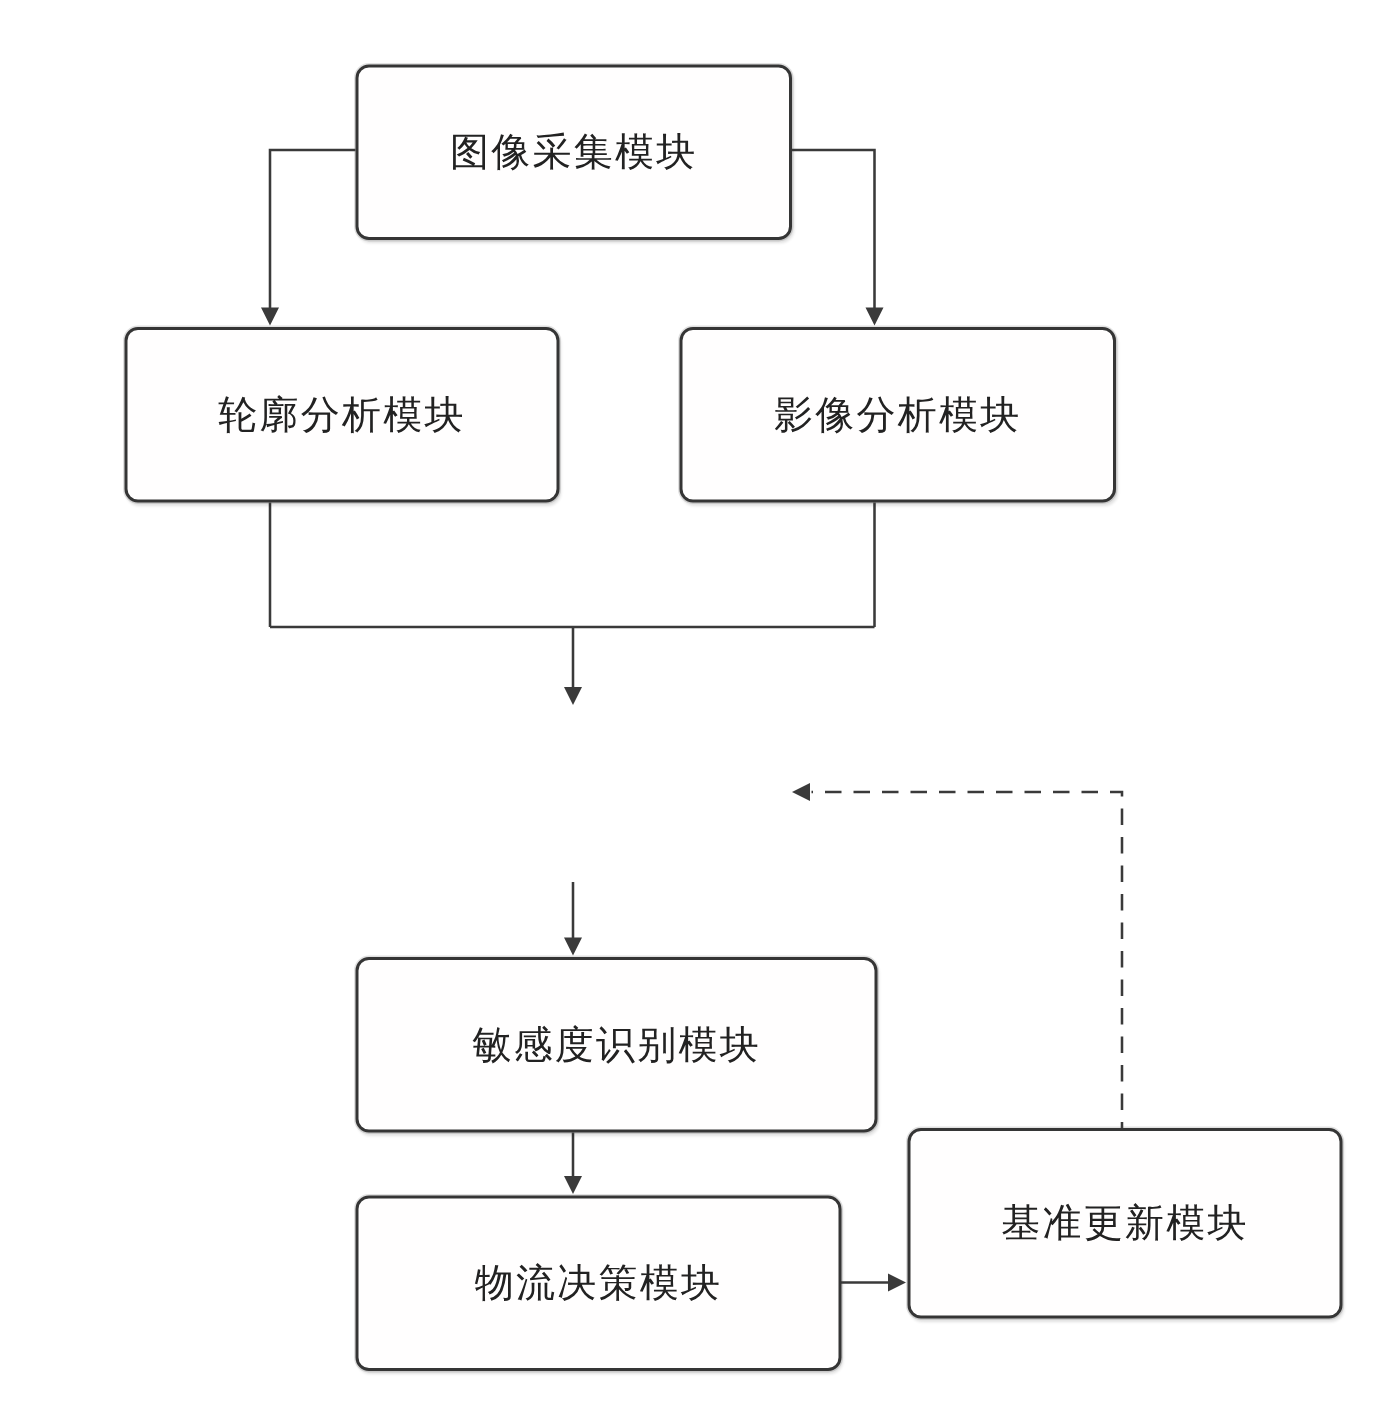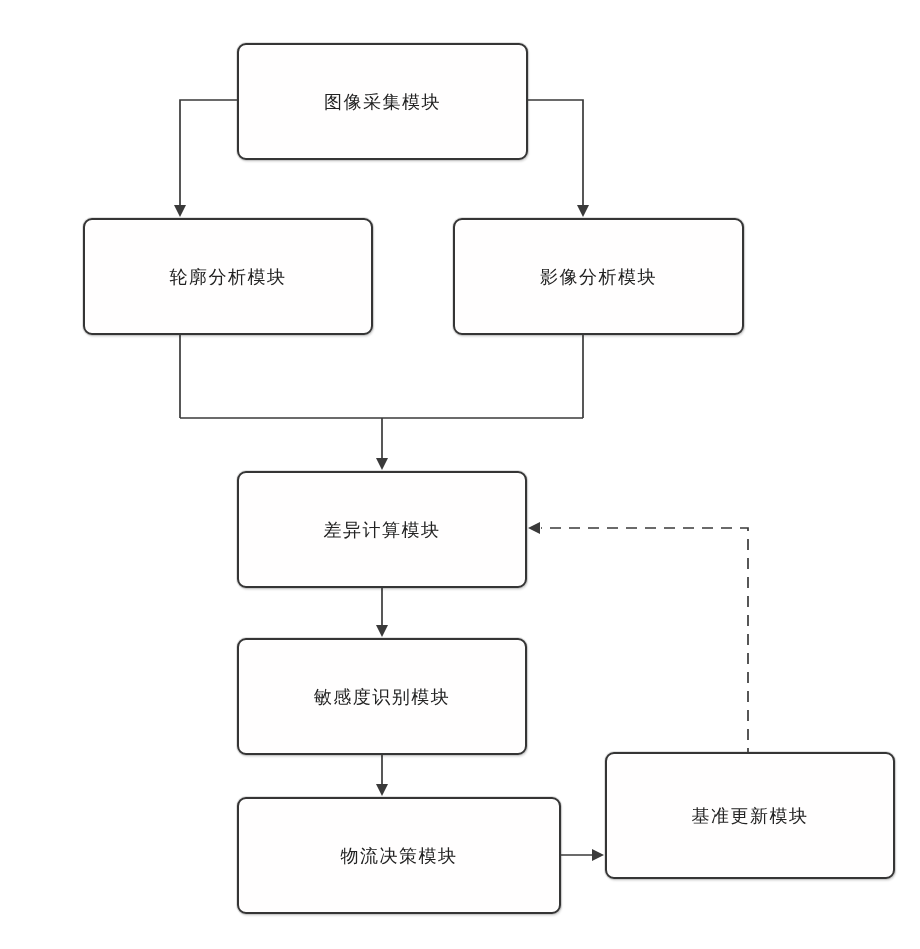--- a/index.html
+++ b/index.html
@@ -21,31 +21,31 @@
     display: flex;
     align-items: center;
     justify-content: center;
     background: #fffefe;
     border: 2px solid #353535;
     border-radius: 9px;
     box-shadow: 0 0 0 1px rgba(90,90,90,0.18), 1px 2px 2px rgba(0,0,0,0.12);
     box-sizing: border-box;
   }
   .node .label {
-    font-size: 18px;
+    font-size: 26px;
     letter-spacing: 1.5px;
     color: #222222;
     white-space: nowrap;
   }
   
   .n-image-acquisition   { left: 237px; top: 43px;  width: 291px; height: 117px; }
   .n-contour-analysis    { left: 35px;  top: 218px; width: 290px; height: 117px; margin-left: 48px; }
   .n-image-analysis      { left: 437px; top: 218px; width: 291px; height: 117px; margin-left: 16px; }
   .n-difference-calc     { left: 237px; top: 471px; width: 290px; height: 117px; }
-  .n-sensitivity         { left: 237px; top: 638px; width: 290px; height: 117px; }
+  .n-sensitivity         { left: 237px; top: 638px; width: 348px; height: 117px; }
   .n-logistics-decision  { left: 237px; top: 797px; width: 324px; height: 117px; }
   .n-baseline-update     { left: 605px; top: 752px; width: 290px; height: 127px; }
 
   .edge { stroke: #3a3a3a; stroke-width: 1.7; fill: none; }
   .edge-dashed { stroke: #3a3a3a; stroke-width: 1.7; fill: none; stroke-dasharray: 11 8; }
   .arrowhead { fill: #3a3a3a; stroke: none; }
 </style>
 </head>
 <body>
 
@@ -83,23 +83,20 @@
   </div>
 
   <div class="node n-contour-analysis">
     <span class="label">轮廓分析模块</span>
   </div>
 
   <div class="node n-image-analysis">
     <span class="label">影像分析模块</span>
   </div>
 
-  <div class="node n-difference-calc">
-    <span class="label">差异计算模块</span>
-  </div>
 
   <div class="node n-sensitivity">
     <span class="label">敏感度识别模块</span>
   </div>
 
   <div class="node n-logistics-decision">
     <span class="label">物流决策模块</span>
   </div>
 
   <div class="node n-baseline-update">

